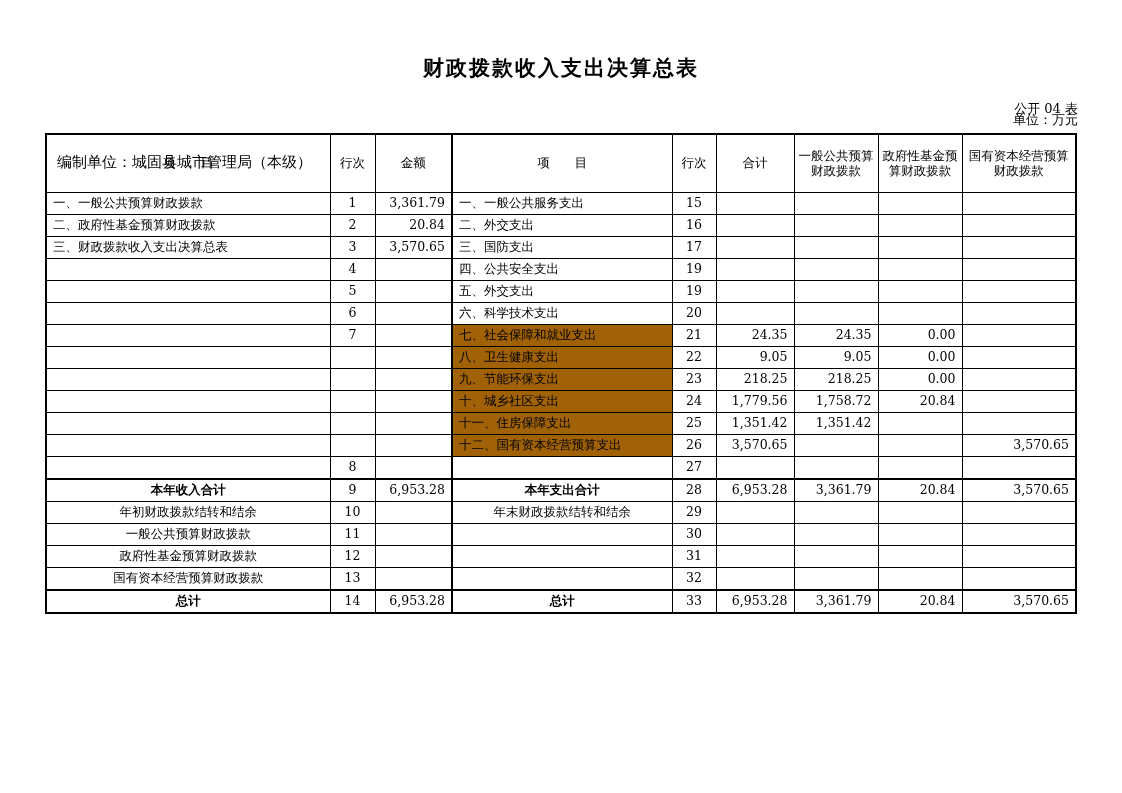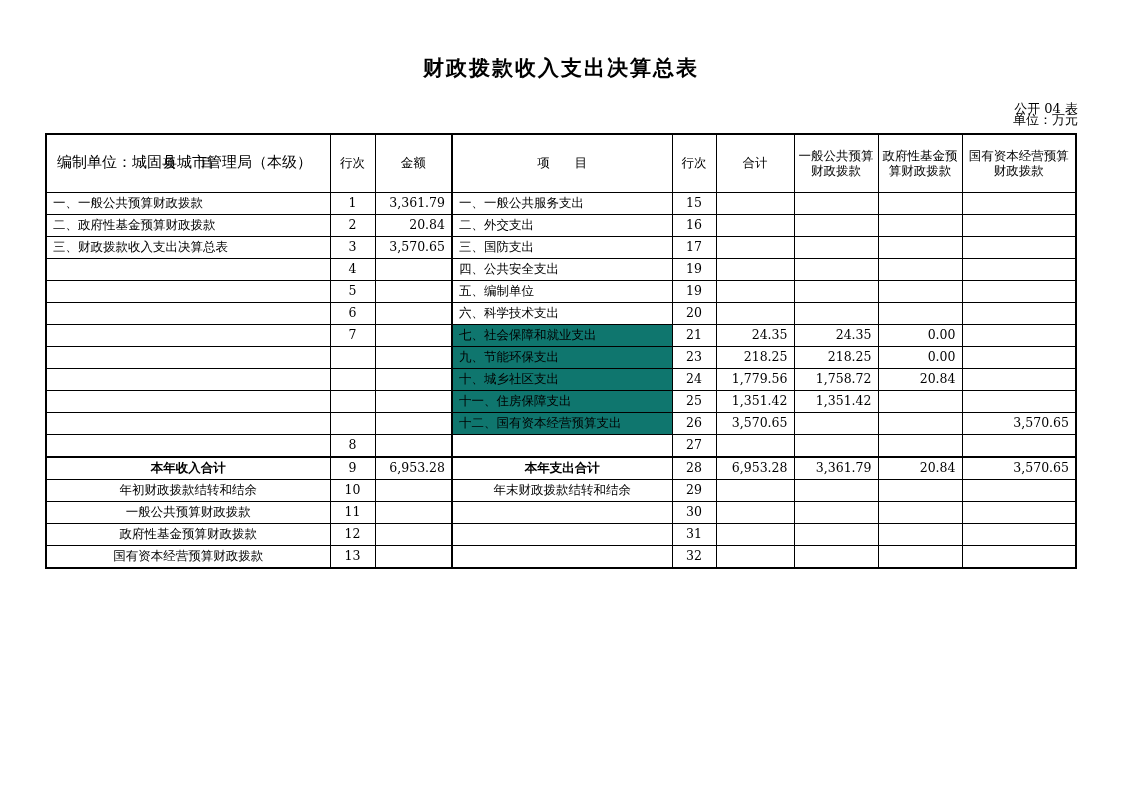--- a/index.html
+++ b/index.html
@@ -45,21 +45,21 @@
     line-height:1.15;
   }
   tr.grp th{height:29px;font-size:15px;font-weight:normal;text-align:center;letter-spacing:6px;}
   tr.cols th{height:57px;font-weight:normal;text-align:center;padding:0 3px;}
   tr.colrow td{height:22px;border-top:2px solid #000;border-bottom:2px solid #000;text-align:center;}
   tbody.data td{height:21px;white-space:nowrap;}
   td.lab{text-align:left;}
   td.num{text-align:right;}
   .ctr{text-align:center !important;}
   .bold{font-weight:bold;}
-  .shade{background:#0f766e;}
+  .shade{background:#a16207;}
   .divL{border-left:2px solid #000 !important;}
   tr.thick-top td{border-top:2px solid #000;}
 </style>
 </head>
 <body>
 
 <div class="page">
   <div class="title">财政拨款收入支出决算总表</div>
   <div class="table-code">公开 04 表</div>
   <div class="compile-unit">编制单位：城固县城市管理局（本级）</div>
@@ -132,21 +132,21 @@
           <td class="ctr">19</td>
           <td class="num"></td>
           <td class="num"></td>
           <td class="num"></td>
           <td class="num"></td>
         </tr>
         <tr>
           <td class="lab"></td>
           <td class="ctr">5</td>
           <td class="num"></td>
-          <td class="lab divL">五、编制单位</td>
+          <td class="lab divL">五、外交支出</td>
           <td class="ctr">19</td>
           <td class="num"></td>
           <td class="num"></td>
           <td class="num"></td>
           <td class="num"></td>
         </tr>
         <tr>
           <td class="lab"></td>
           <td class="ctr">6</td>
           <td class="num"></td>
@@ -158,20 +158,31 @@
           <td class="num"></td>
         </tr>
         <tr>
           <td class="lab"></td>
           <td class="ctr">7</td>
           <td class="num"></td>
           <td class="lab divL shade">七、社会保障和就业支出</td>
           <td class="ctr">21</td>
           <td class="num">24.35</td>
           <td class="num">24.35</td>
+          <td class="num">0.00</td>
+          <td class="num"></td>
+        </tr>
+        <tr>
+          <td class="lab"></td>
+          <td class="ctr"></td>
+          <td class="num"></td>
+          <td class="lab divL shade">八、卫生健康支出</td>
+          <td class="ctr">22</td>
+          <td class="num">9.05</td>
+          <td class="num">9.05</td>
           <td class="num">0.00</td>
           <td class="num"></td>
         </tr>
         <tr>
           <td class="lab"></td>
           <td class="ctr"></td>
           <td class="num"></td>
           <td class="lab divL shade">九、节能环保支出</td>
           <td class="ctr">23</td>
           <td class="num">218.25</td>
@@ -271,15 +282,26 @@
           <td class="lab ctr">国有资本经营预算财政拨款</td>
           <td class="ctr">13</td>
           <td class="num"></td>
           <td class="lab divL"></td>
           <td class="ctr">32</td>
           <td class="num"></td>
           <td class="num"></td>
           <td class="num"></td>
           <td class="num"></td>
         </tr>
+        <tr class="thick-top">
+          <td class="lab bold ctr">总计</td>
+          <td class="ctr">14</td>
+          <td class="num">6,953.28</td>
+          <td class="lab divL bold ctr">总计</td>
+          <td class="ctr">33</td>
+          <td class="num">6,953.28</td>
+          <td class="num">3,361.79</td>
+          <td class="num">20.84</td>
+          <td class="num">3,570.65</td>
+        </tr>
       </tbody>
   </table>
 </div>
 
 </body></html>

